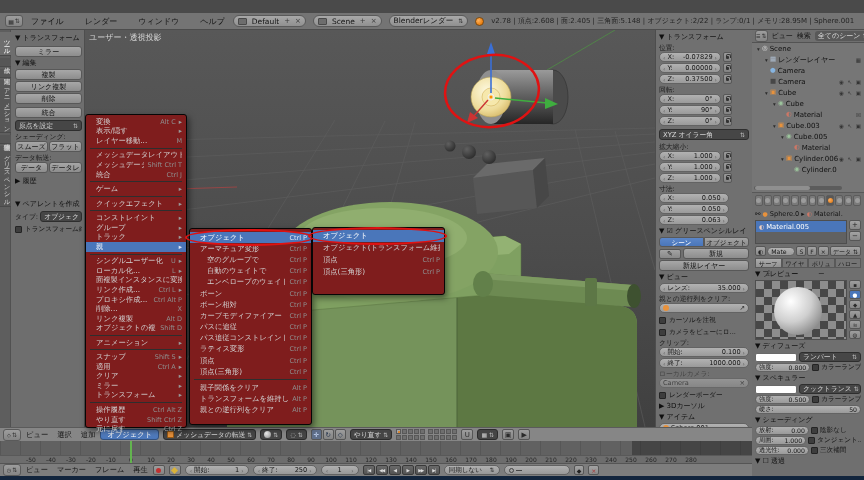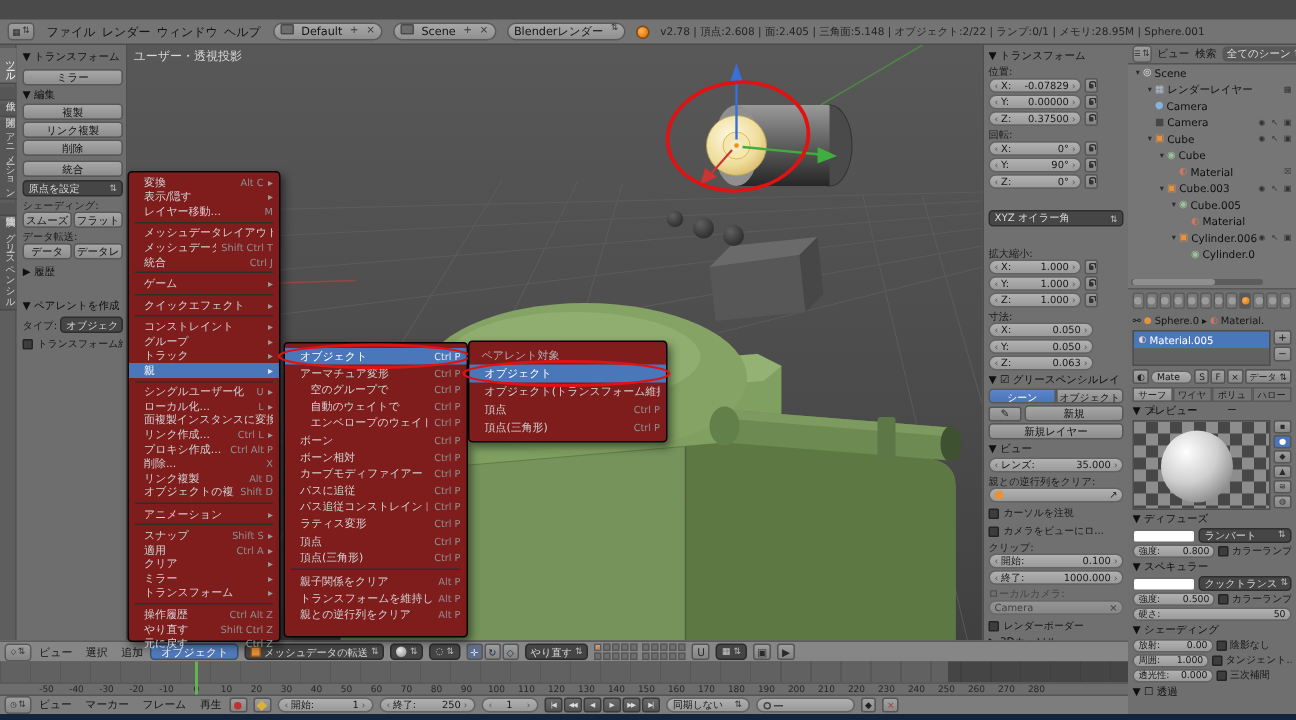--- a/index.html
+++ b/index.html
@@ -14,21 +14,21 @@
     display:flex;align-items:center;gap:4px;padding:0 5px;color:#fff;font-size:8px;white-space:nowrap;overflow:hidden}
   .blogo{width:8px;height:8px;border-radius:50%;background:radial-gradient(circle at 35% 35%,#ffb25e,#e87d0d 70%);
     border:1px solid #7a4a12;flex:0 0 auto}
 
   
   #topbar{left:0;top:13px;width:864px;height:17px;background:#747474;border-bottom:1px solid #4c4c4c;
     display:flex;align-items:center;gap:7px;padding:0 5px;font-size:8px;color:#141414;white-space:nowrap;overflow:hidden}
   .mini-dd{width:18px;height:12px;background:linear-gradient(#9d9d9d,#858585);border:1px solid #5a5a5a;border-radius:3px;
     display:flex;align-items:center;justify-content:center;font-size:6px;color:#2c2c2c;gap:1px}
   .chip{height:12px;background:linear-gradient(#a8a8a8,#909090);border:1px solid #5a5a5a;border-radius:6px;
-    display:flex;gap:5px;padding:0 4px;font-size:7.5px;color:#141414}
+    display:flex;align-items:center;gap:5px;padding:0 4px;font-size:7.5px;color:#141414}
   .chip .cicon{width:9px;height:7px;background:#6d6d6d;border:1px solid #4a4a4a;border-radius:1px}
   .chip .cx{font-size:7px;color:#3a3a3a}
   .arrs{font-size:6px;color:#333;line-height:1}
   #stats{font-size:7px;color:#242424;overflow:hidden;text-overflow:ellipsis}
 
   
   #toolshelf{left:0;top:30px;width:85px;height:397px;background:#6e6e6e;border-right:1px solid #4e4e4e;overflow:hidden}
   #tabstrip{position:absolute;left:0;top:0;width:11px;height:397px;background:#5e5e5e;border-right:1px solid #515151}
   .vtab{writing-mode:vertical-rl;font-size:6.5px;color:#cfcfcf;padding:4px 0;margin:2px 0;width:11px;text-align:center;
     background:#565656;border-bottom:1px solid #4a4a4a}
@@ -194,21 +194,21 @@
 <body>
 
 <div id="app">
 
 
   <div id="topbar" class="abs">
     <span class="mini-dd">
         <span>▦</span>
         <span class="arrs">⇅</span>
       </span>
-    <span id="topbar-menus" style="display:flex;gap:2px">
+    <span id="topbar-menus" style="display:flex;gap:19px">
         <span class="hmenu">ファイル</span>
         <span class="hmenu">レンダー</span>
         <span class="hmenu">ウィンドウ</span>
         <span class="hmenu">ヘルプ</span>
       </span>
     <span class="chip">
       <span class="cicon"></span>
       <span>Default</span>
       <span class="cx">+</span>
       <span class="cx">×</span>
@@ -411,21 +411,21 @@
       </div>
       <div class="frow">
         <span class="nfield" style="width: 62px;">
           <span class="tick">‹</span>
           <span>Z:</span>
           <span class="fv">0°</span>
           <span class="tick">›</span>
         </span>
         <span class="lockbtn"></span>
       </div>
-      <div class="dd-dark" style="margin: 14px 0px; align-items: flex-end;">
+      <div class="dd-dark" style="margin: 3px 0px;">
         <span>XYZ オイラー角</span>
         <span class="arrs">⇅</span>
       </div>
       <div class="slabel">拡大縮小:</div>
       <div class="frow">
         <span class="nfield" style="width: 62px;">
           <span class="tick">‹</span>
           <span>X:</span>
           <span class="fv">1.000</span>
           <span class="tick">›</span>
@@ -1131,21 +1131,20 @@
       <div class="mi">
         <span class="ml">トランスフォームを維持してクリア</span>
         <span class="msc">Alt P</span>
       </div>
       <div class="mi">
         <span class="ml">親との逆行列をクリア</span>
         <span class="msc">Alt P</span>
       </div>
     </div>
   <div id="parenttarget" class="abs menu">
-    <div class="mtitle">ペアレント対象</div>
     <div id="pt-items">
         <div class="mi hl circled">
           <span class="ml">オブジェクト</span>
         </div>
         <div class="mi">
           <span class="ml">オブジェクト(トランスフォーム維持)</span>
         </div>
         <div class="mi">
           <span class="ml">頂点</span>
           <span class="msc">Ctrl P</span>

